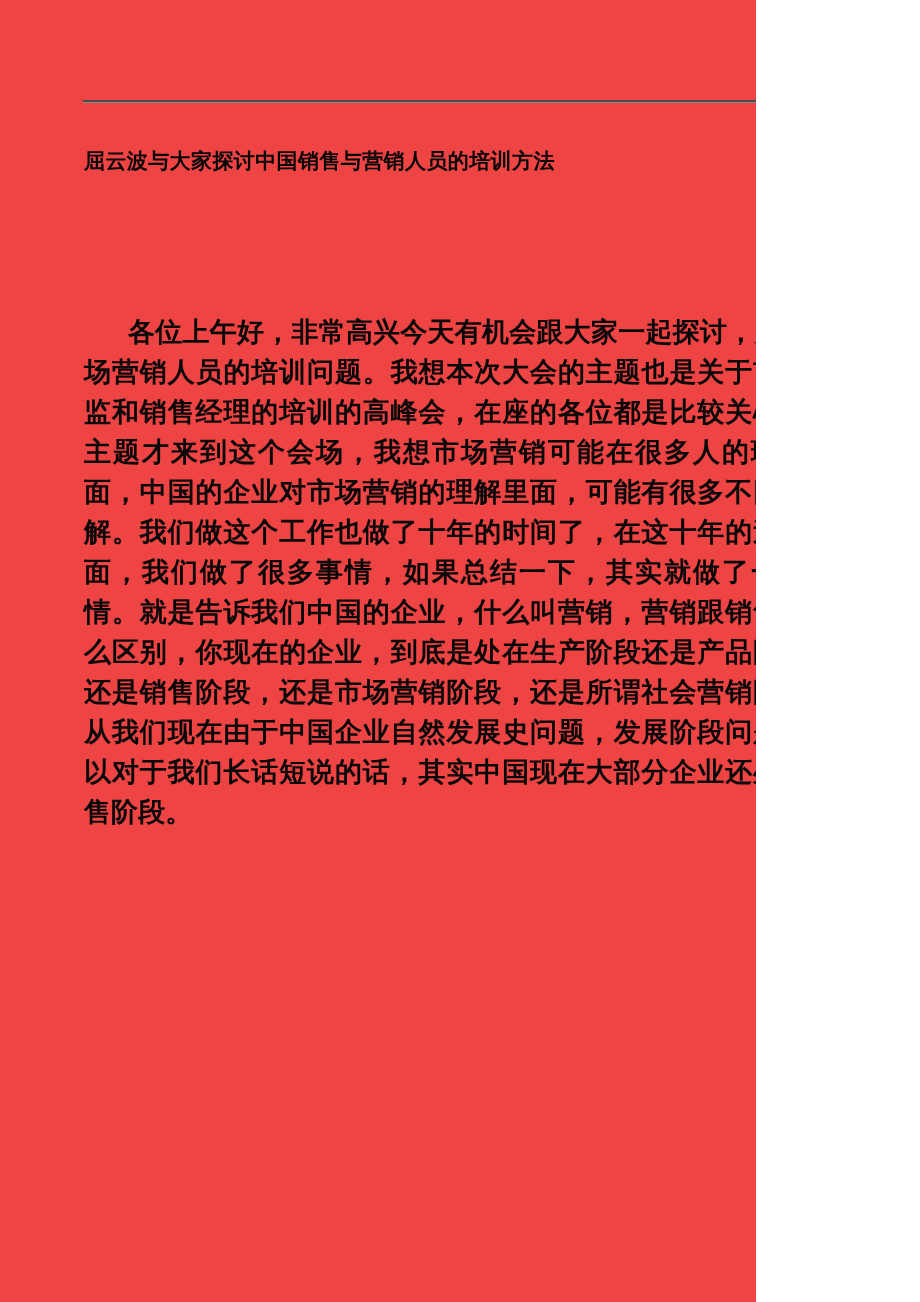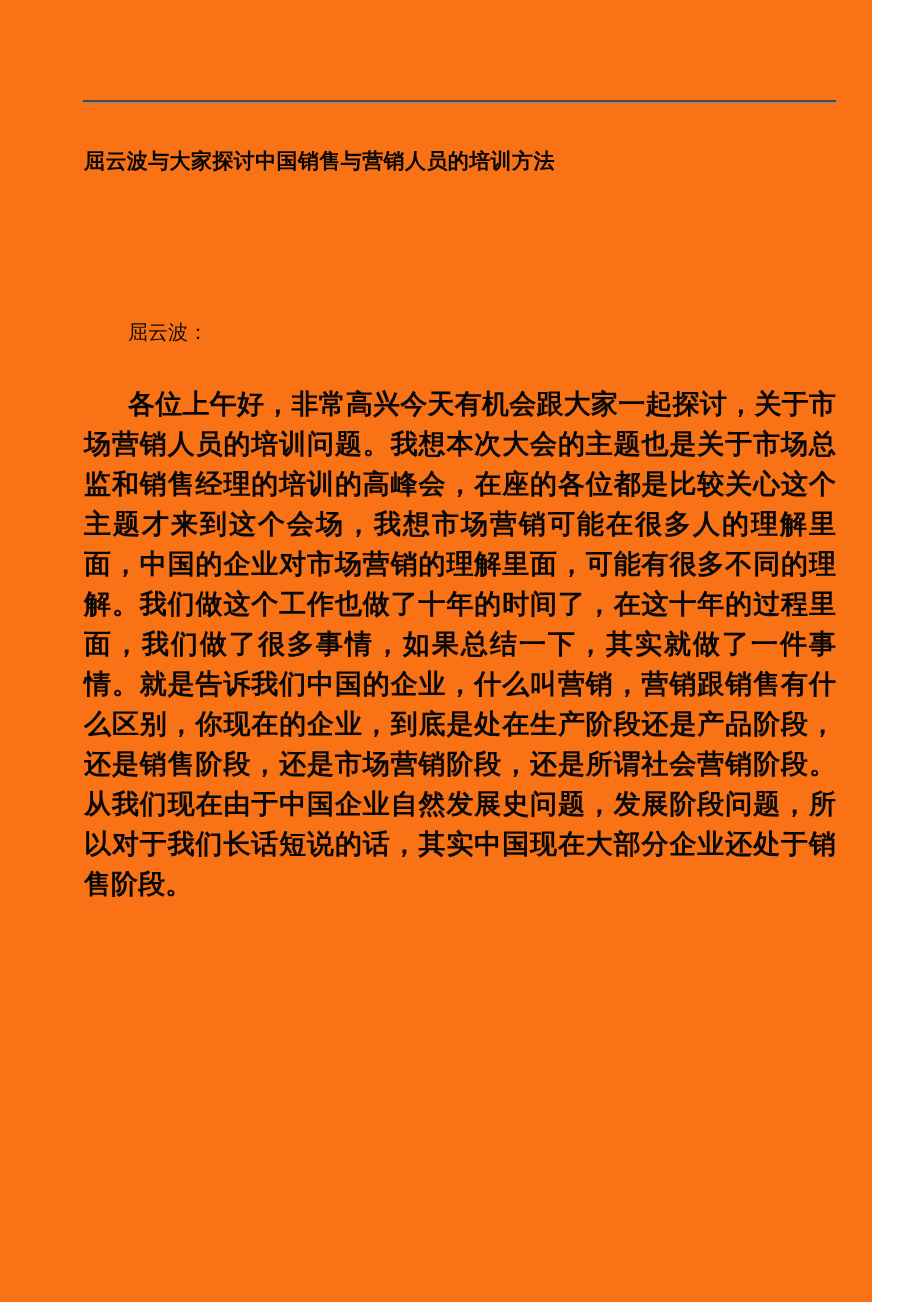--- a/index.html
+++ b/index.html
@@ -7,23 +7,23 @@
     margin: 0;
     padding: 0;
     background: #ffffff;
   }
   body {
     font-family: "DejaVu Serif", "Liberation Serif", serif;
     color: #000000;
   }
   .page {
     position: relative;
-    width: 872px;
+    width: 756px;
     height: 1302px;
-    background: #f97316;
+    background: #ef4444;
     overflow: hidden;
     box-sizing: border-box;
   }
   
   .header-rule-wrap {
     position: absolute;
     left: 83px;
     top: 100px;
     width: 753px;
     height: 4px;
@@ -89,21 +89,20 @@
 <div class="page">
 
   <div class="header-rule-wrap">
     <div class="header-rule"></div>
   </div>
 
   <div class="doc-title">屈云波与大家探讨中国销售与营销人员的培训方法</div>
 
   <div class="body-block">
 
-    <p class="speaker">屈云波：</p>
 
     <p class="para">各位上午好，非常高兴今天有机会跟大家一起探讨，关于市场营销人员的培训问题。我想本次大会的主题也是关于市场总监和销售经理的培训的高峰会，在座的各位都是比较关心这个主题才来到这个会场，我想市场营销可能在很多人的理解里面，中国的企业对市场营销的理解里面，可能有很多不同的理解。我们做这个工作也做了十年的时间了，在这十年的过程里面，我们做了很多事情，如果总结一下，其实就做了一件事情。就是告诉我们中国的企业，什么叫营销，营销跟销售有什么区别，你现在的企业，到底是处在生产阶段还是产品阶段，还是销售阶段，还是市场营销阶段，还是所谓社会营销阶段。从我们现在由于中国企业自然发展史问题，发展阶段问题，所以对于我们长话短说的话，其实中国现在大部分企业还处于销售阶段。</p>
 
     <div class="spacer-para"></div>
 
 
   </div>
 
 </div>
 

